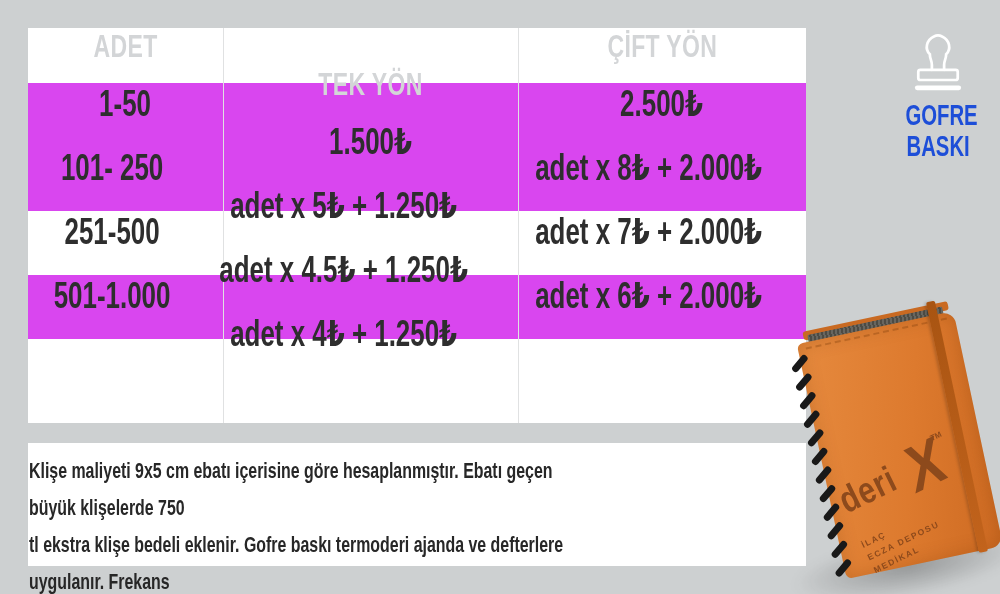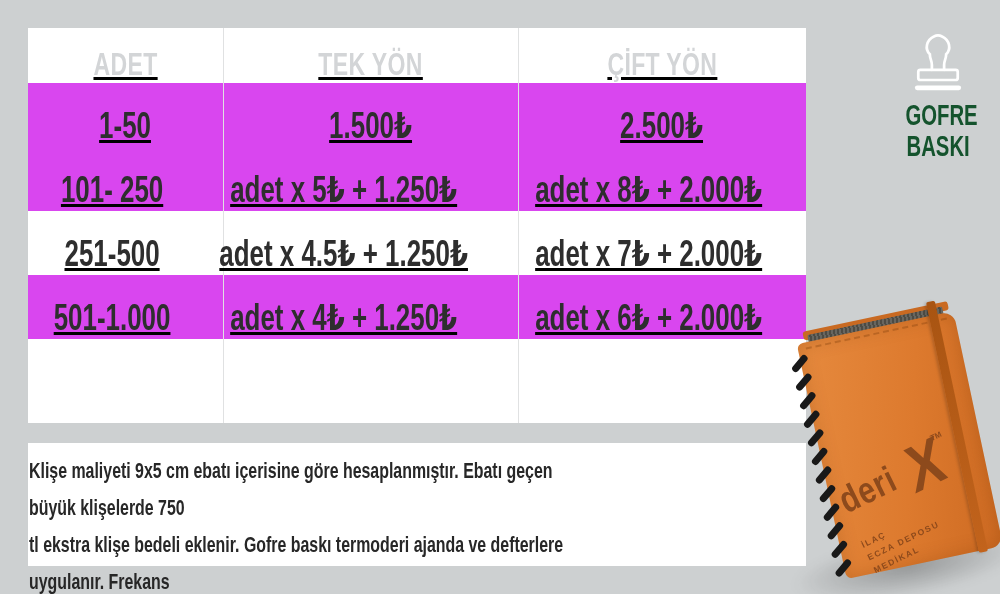--- a/index.html
+++ b/index.html
@@ -12,41 +12,41 @@
   .table-card{
     position:absolute;left:28px;top:28px;width:778px;height:395px;
     background:#ffffff;
   }
   .vline{position:absolute;top:0;bottom:0;width:1px;background:#e0e1e2;}
   .vline-1{left:195px;}
   .vline-2{left:490px;}
   .thead{display:flex;height:55px;}
   .trow{display:flex;height:64px;}
   .trow.striped{background:#d946ef;}
-  .cell{display:flex;align-items:flex-end;justify-content:center;overflow:visible;text-decoration:underline;}
+  .cell{display:flex;align-items:flex-start;justify-content:center;overflow:visible;}
   .col1{width:195px;}
   .col2{width:295px;margin-top:38px;}
   .col3{flex:1;}
   .cond{display:inline-block;white-space:nowrap;transform:scaleX(0.72);transform-origin:center center;font-weight:bold;}
   .thead .cond{font-size:32px;color:#d3d5d7;letter-spacing:0.5px;}
   .trow .cond{font-size:36px;color:#2e2e2e;}
   
   .note-card{
     position:absolute;left:28px;top:443px;width:778px;height:123px;
     background:#ffffff;box-sizing:border-box;padding:10px 1px;
   }
   .note-text{
     display:inline-block;transform:scaleX(0.74);transform-origin:left top;
     white-space:pre-line;font-weight:bold;color:#272727;
     font-size:21.5px;line-height:37px;
   }
   
   .badge{position:absolute;left:890px;top:30px;width:96px;text-align:center;}
   .badge svg{display:block;margin:0 auto 4px auto;}
-  .badge-line{color:#14532d;font-weight:bold;font-size:29px;line-height:31px;}
+  .badge-line{color:#1d4ed8;font-weight:bold;font-size:29px;line-height:31px;}
   .badge-line .cond{transform:scaleX(0.70);font-weight:bold;}
   
   .nb-shadow{
     position:absolute;left:786px;top:534px;width:244px;height:64px;
     background:radial-gradient(ellipse at 50% 50%, rgba(30,30,30,0.32) 0%, rgba(30,30,30,0) 68%);
     transform:rotate(-10deg);filter:blur(4px);
   }
   .notebook{position:absolute;left:820px;top:325px;width:160px;height:240px;transform:rotate(-12deg);}
   .nb-backtop{position:absolute;left:8px;top:-11px;width:148px;height:9px;background:#c96a22;border-radius:3px;}
   .nb-pages{position:absolute;left:12px;top:-7px;width:138px;height:11px;background:#57554d;border-radius:2px;

